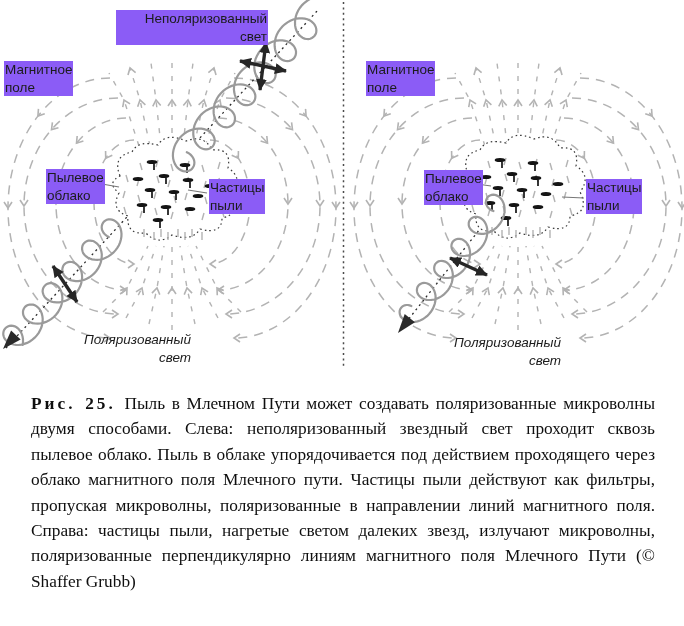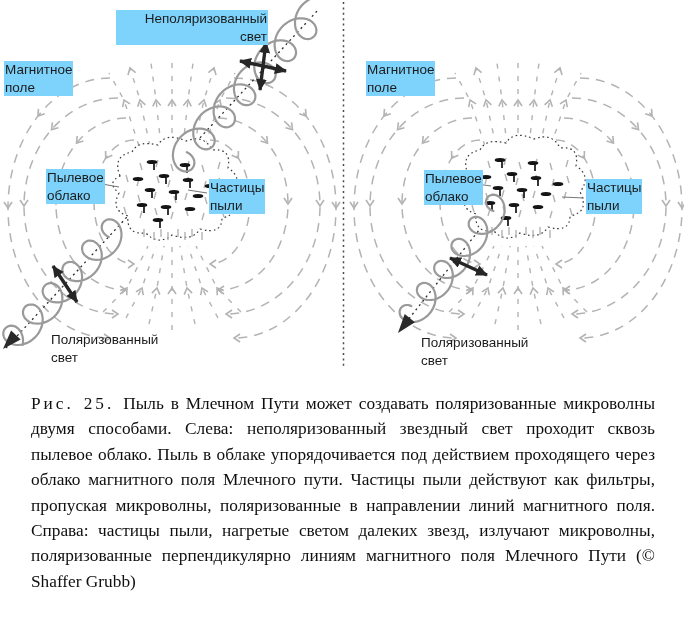--- a/index.html
+++ b/index.html
@@ -1,28 +1,28 @@
 <!DOCTYPE html>
 <html><head>
 <meta charset="utf-8">
 <style>
   html,body{margin:0;padding:0;background:#fff;}
   body{width:684px;height:626px;overflow:hidden;
        font-family:"Liberation Sans",sans-serif;}
   .figure{position:relative;width:684px;height:375px;background:#fff;}
   .figure svg{position:absolute;left:0;top:0;}
   .lbl{position:absolute;font:13.5px/17.5px "Liberation Sans",sans-serif;
-       color:#1c1c1c;background:#7dd3fc;padding:0 1px;}
+       color:#1c1c1c;background:#8b5cf6;padding:0 1px;}
   .lbl .l{display:block;}
-  .ta-r{text-align:right;} .ta-c{text-align:left;}
+  .ta-r{text-align:right;} .ta-c{text-align:right;font-style:italic;}
   .caption{margin:16px 29px 0 31px;
            font-family:"Liberation Serif",serif;
            font-size:17.3px;line-height:25.4px;color:#0f0f0f;
            text-align:justify;}
-  .seg-figure-number{font-weight:400;letter-spacing:3px;margin-right:2px;}
+  .seg-figure-number{font-weight:700;letter-spacing:3px;margin-right:2px;}
   .seg-italic{}
 </style>
 </head>
 <body>
 
 <div class="figure">
   <svg id="diagram-svg" width="684" height="375" viewBox="0 0 684 375">
     <defs>
       <marker id="mField" markerUnits="userSpaceOnUse" markerWidth="12" markerHeight="12" refX="7" refY="5" orient="auto">
         <path d="M1,1 L7,5 L1,9" fill="none" stroke="#b3b3b3" stroke-width="1.6"></path>

